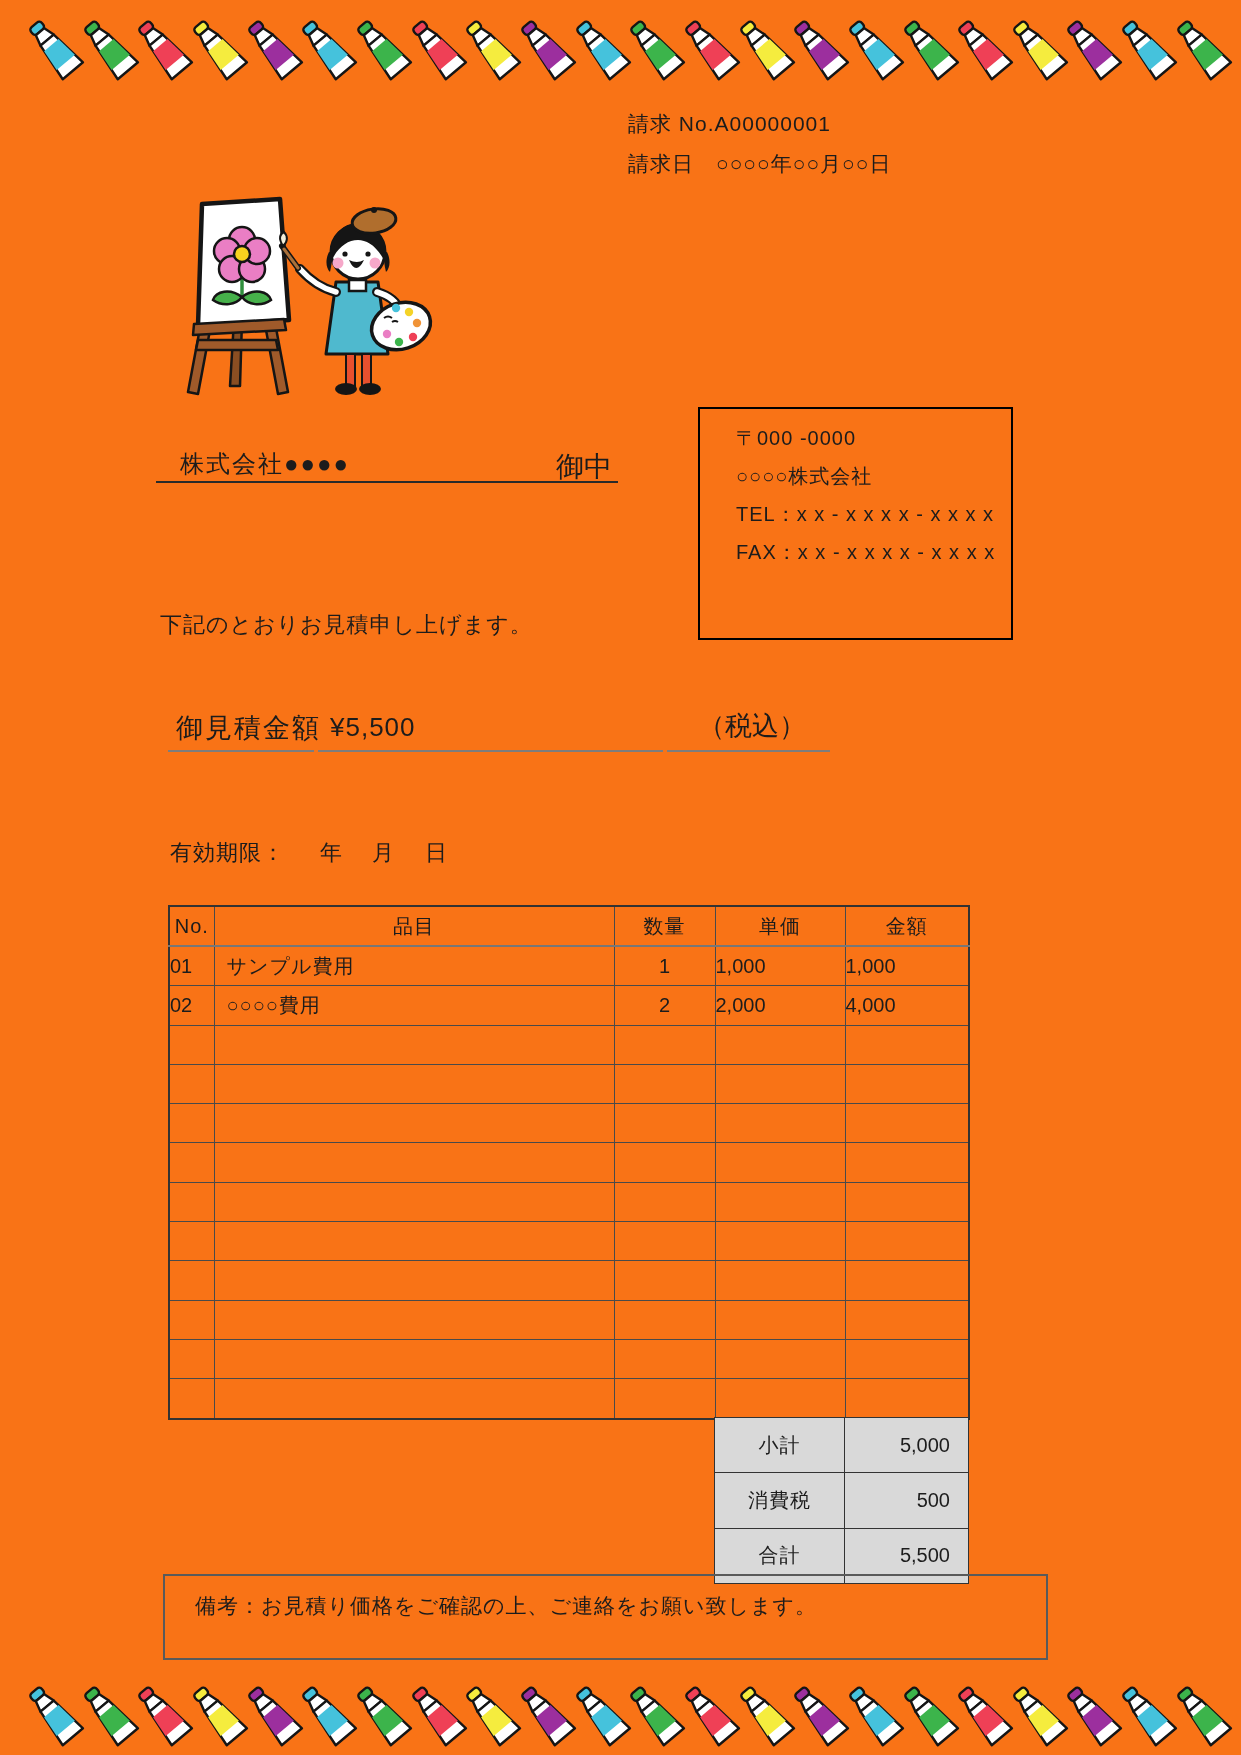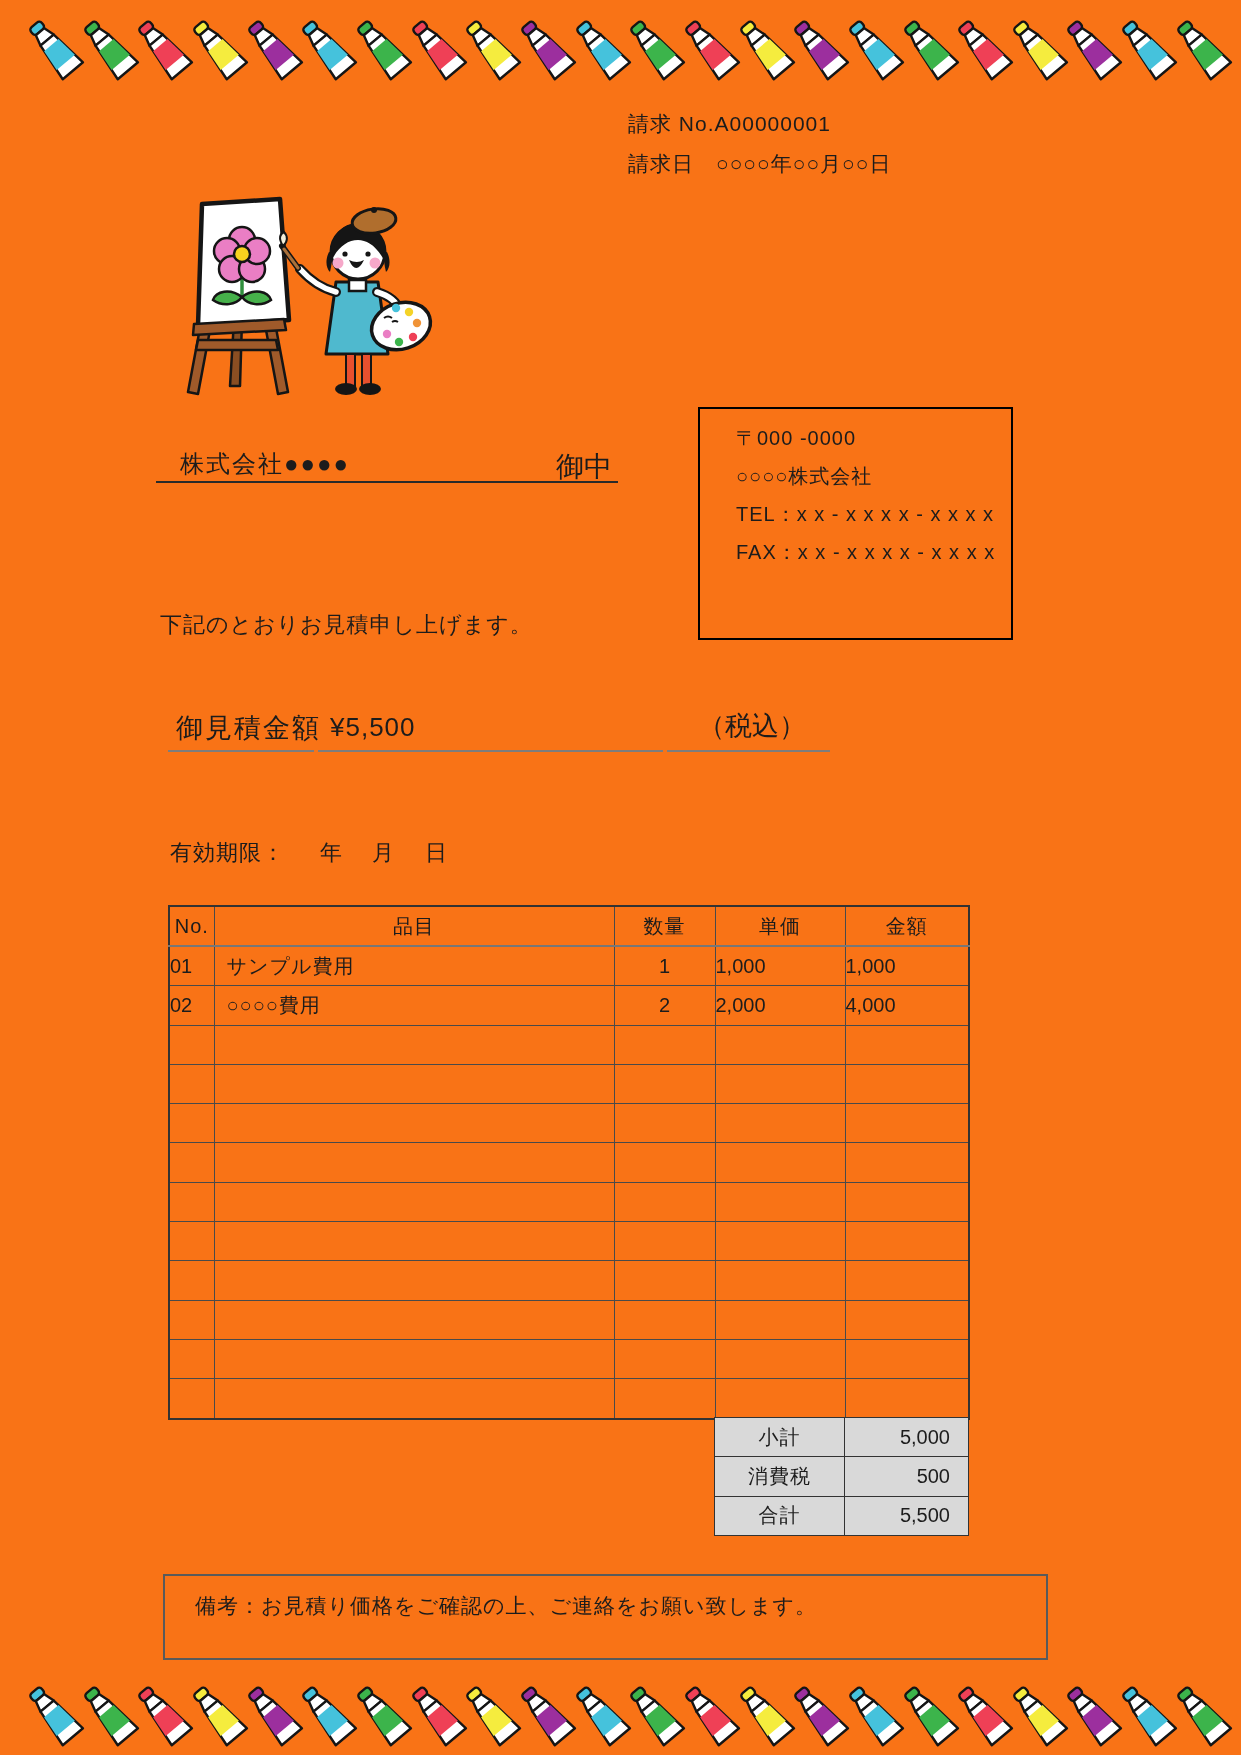--- a/index.html
+++ b/index.html
@@ -83,21 +83,21 @@
   .estimate-table td.c-qty{text-align:center;}
   .estimate-table td.c-unit,.estimate-table td.c-amt{text-align:left;padding-right:18px;}
 
   
   .totals-table{
     position:absolute;left:714px;top:1417px;width:254px;
     border-collapse:collapse;table-layout:fixed;
     border:1px solid #333;font-size:20px;
   }
   .totals-table td{
-    height:38.3px;border:1px solid #333;background:#d9d9d9;padding:0;margin-top:8px;
+    height:38.3px;border:1px solid #333;background:#d9d9d9;padding:8px;margin-top:8px;
   }
   .totals-table td.t-label{text-align:center;letter-spacing:1px;}
   .totals-table td.t-value{text-align:right;padding-right:18px;}
 
   
   .remarks-box{
     left:163px;top:1574px;width:885px;height:86px;
     border:2px solid #5a5a5a;box-sizing:border-box;
     padding:16px 0 0 30px;
   }

